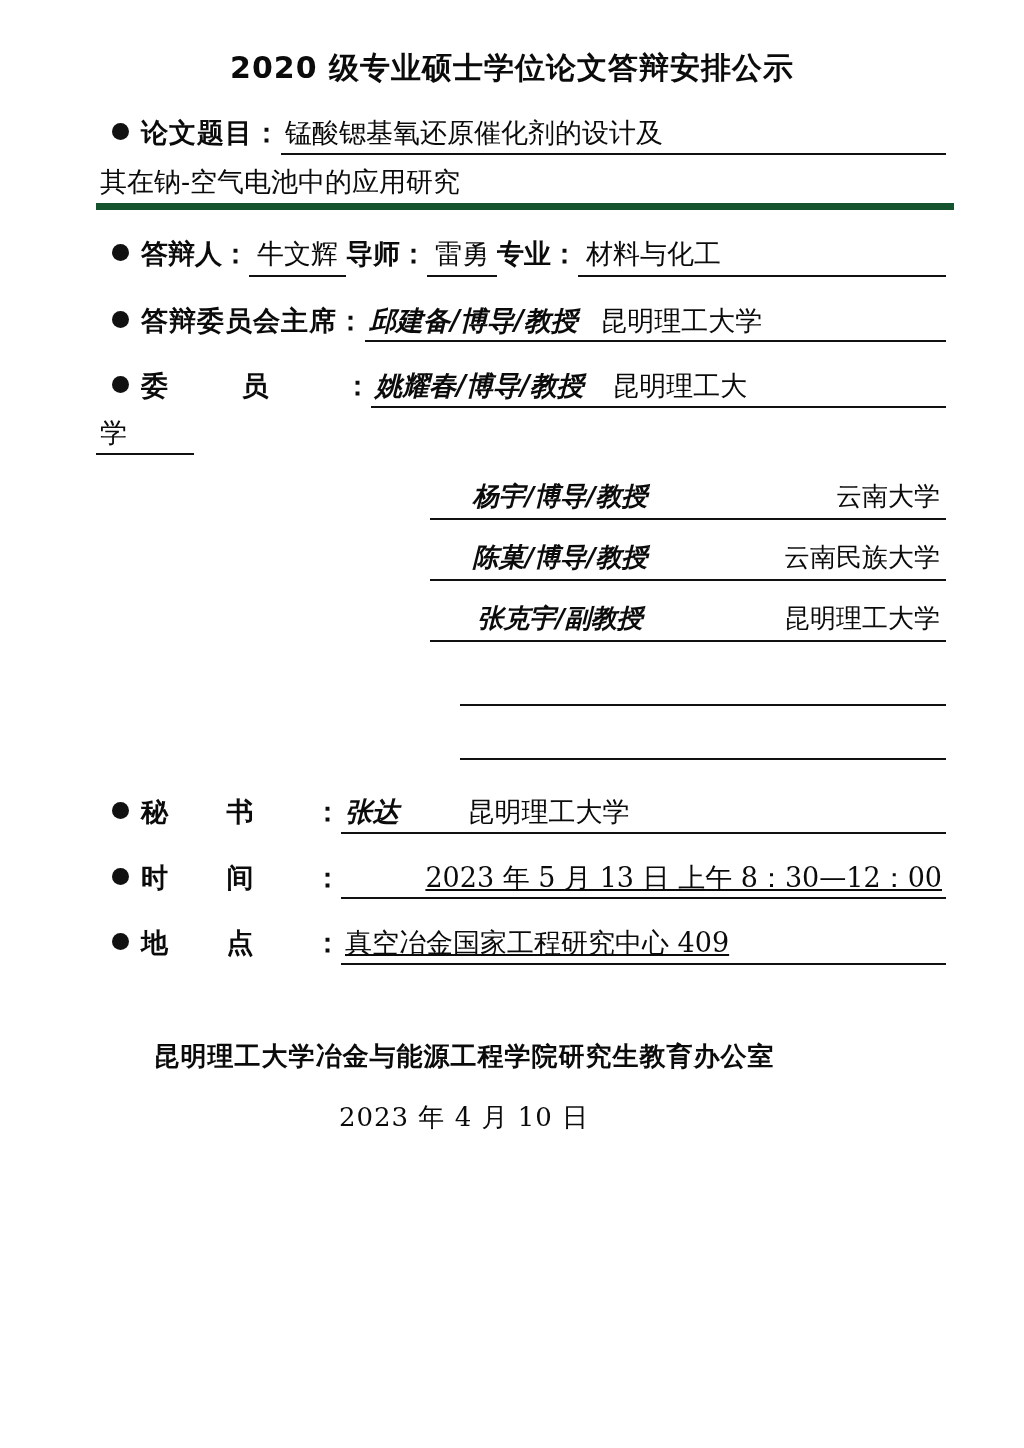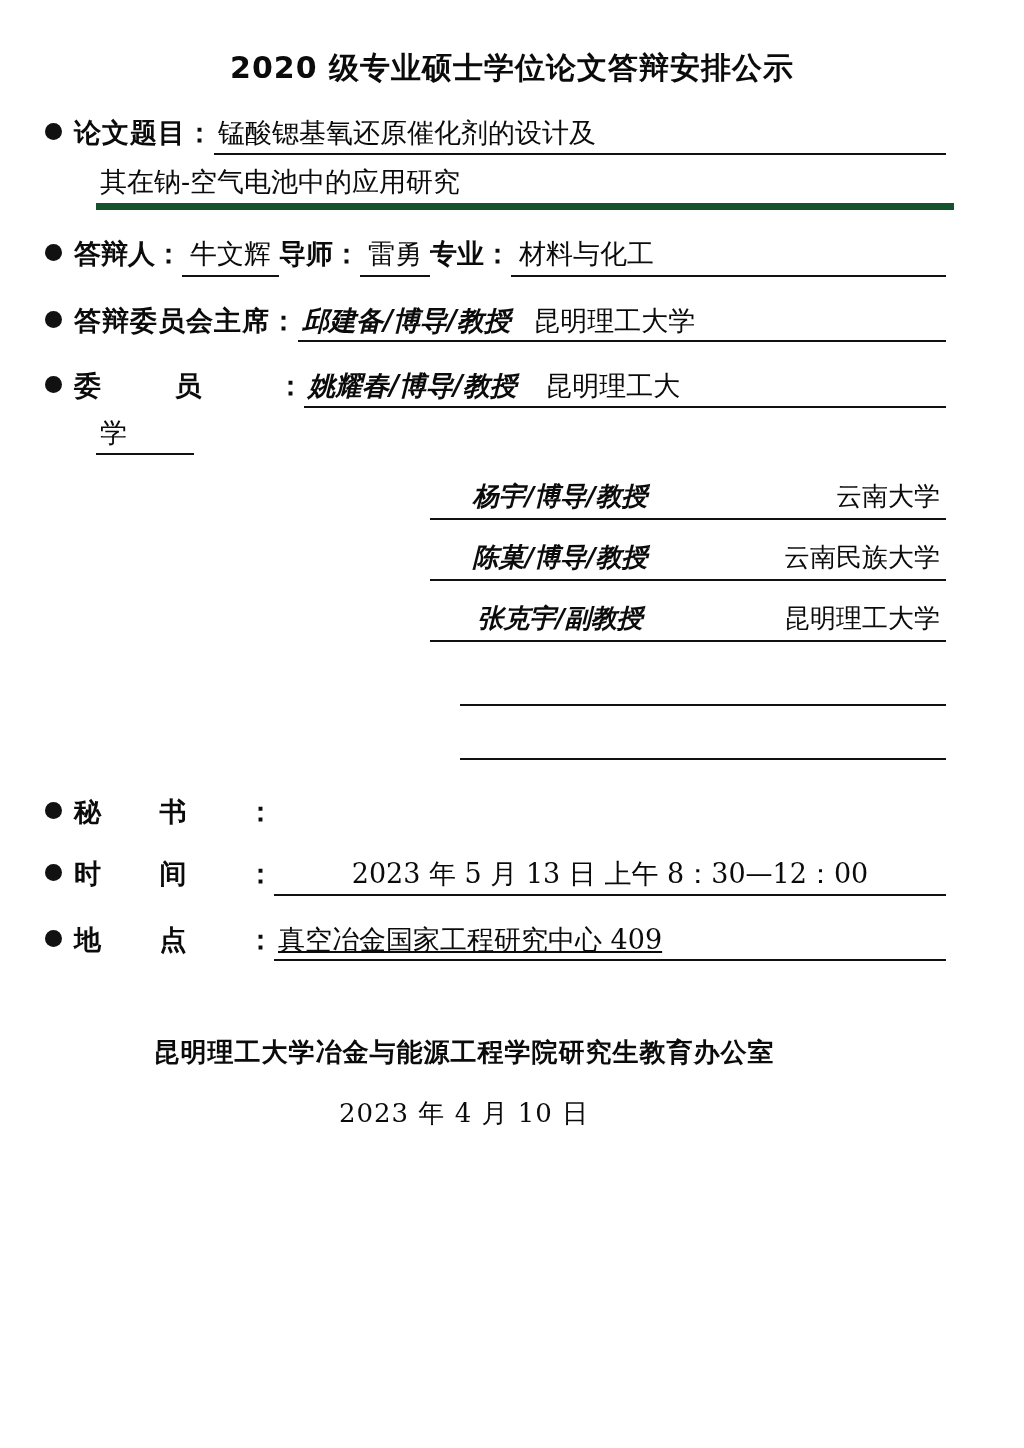--- a/index.html
+++ b/index.html
@@ -28,21 +28,21 @@
     font-weight: 700;
     letter-spacing: 1px;
     margin-top: 48px;
     font-family: "DejaVu Sans", "Liberation Sans", sans-serif;
   }
 
   
   .row {
     display: flex;
     align-items: baseline;
-    padding: 0 78px 0 45px;
+    padding: 0 78px 0 112px;
     margin-top: 26px;
   }
   .bullet {
     flex: 0 0 auto;
     width: 17px;
     height: 17px;
     border-radius: 50%;
     background: #111;
     margin-right: 12px;
     transform: translateY(-2px);
@@ -238,30 +238,34 @@
   <div class="blank-row"></div>
   <div class="blank-row second"></div>
 
   <div class="row" style="margin-top:34px;">
     <span class="bullet"></span>
     <span class="label-wide narrow">
       <span>秘</span>
       <span>书</span>
       <span class="colon">：</span>
     </span>
+    <span class="fill">
+      <span class="hand">张达</span>
+      <span class="plain" style="padding-left:60px;">昆明理工大学</span>
+    </span>
   </div>
 
   <div class="row">
     <span class="bullet"></span>
     <span class="label-wide narrow">
       <span>时</span>
       <span>间</span>
       <span class="colon">：</span>
     </span>
-    <span class="fill" style="text-align:center;">2023 年 5 月 13 日 上午 8：30—12：00</span>
+    <span class="fill" style="text-align:right;text-decoration:underline;">2023 年 5 月 13 日 上午 8：30—12：00</span>
   </div>
 
   <div class="row">
     <span class="bullet"></span>
     <span class="label-wide narrow">
       <span>地</span>
       <span>点</span>
       <span class="colon">：</span>
     </span>
     <span class="fill" style="text-decoration:underline;">真空冶金国家工程研究中心 409</span>

